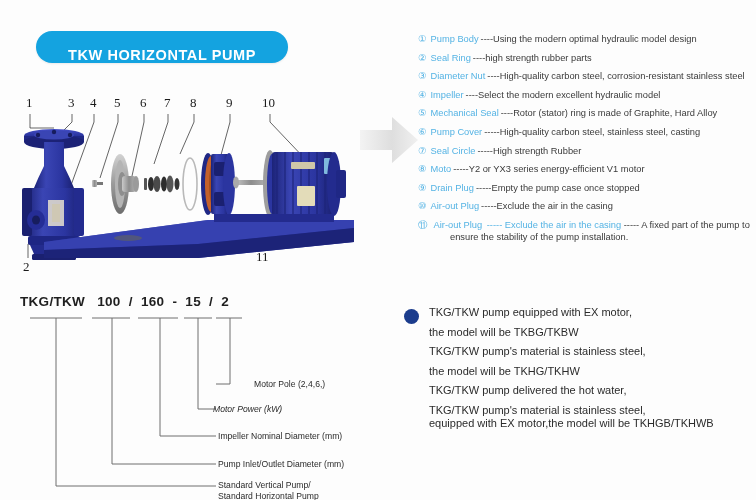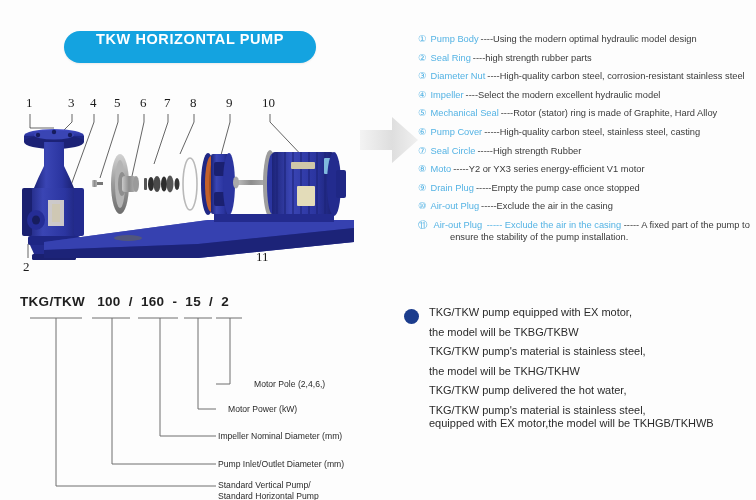--- a/index.html
+++ b/index.html
@@ -8,23 +8,23 @@
     background:#fdfdfd;
     font-family:"Liberation Sans", sans-serif;
     overflow:hidden;
     position:relative;
     color:#333;
   }
   .page{position:absolute;inset:0;}
 
   
   #title-banner{
-    position:absolute;left:64px;top:31px;width:252px;height:32px;
+    position:absolute;left:36px;top:31px;width:252px;height:32px;
     background:#14a3e0;border-radius:16px;
-    display:flex;align-items:flex-start;justify-content:center;
+    display:flex;align-items:flex-end;justify-content:center;
     box-shadow:0 1px 2px rgba(0,0,0,.08);
   }
   #title-banner .txt{
     color:#ffffff;font-size:14.5px;font-weight:bold;letter-spacing:.6px;
   }
 
   
   #assembly{position:absolute;left:8px;top:92px;width:350px;height:190px;}
   #assembly svg{display:block;}
 
@@ -331,21 +331,21 @@
 
         <path d="M140,6 L140,124 L196,124"></path>
 
         <path d="M92,6 L92,152 L196,152"></path>
 
         <path d="M36,6 L36,174 L196,174"></path>
       </g>
     </svg>
 
     <div class="mlabel" style="left:198px;top:85px;padding-left:36px;">Motor Pole (2,4,6,)</div>
-    <div class="mlabel" style="left:208px;top:110px;">Motor Power  (kW)</div>
+    <div class="mlabel" style="left:193px;top:110px;font-style:italic;">Motor Power  (kW)</div>
     <div class="mlabel" style="left:198px;top:137px;">Impeller Nominal Diameter (mm)</div>
     <div class="mlabel" style="left:198px;top:165px;">Pump Inlet/Outlet Diameter (mm)</div>
     <div class="mlabel" style="left:198px;top:186px;">Standard Vertical Pump/
 Standard Horizontal Pump</div>
   </div>
 
   <div id="notes">
     <div id="notes-bullet"></div>
     <div class="note-line">TKG/TKW pump equipped with EX motor,</div>
     <div class="note-line">the model will be TKBG/TKBW</div>

